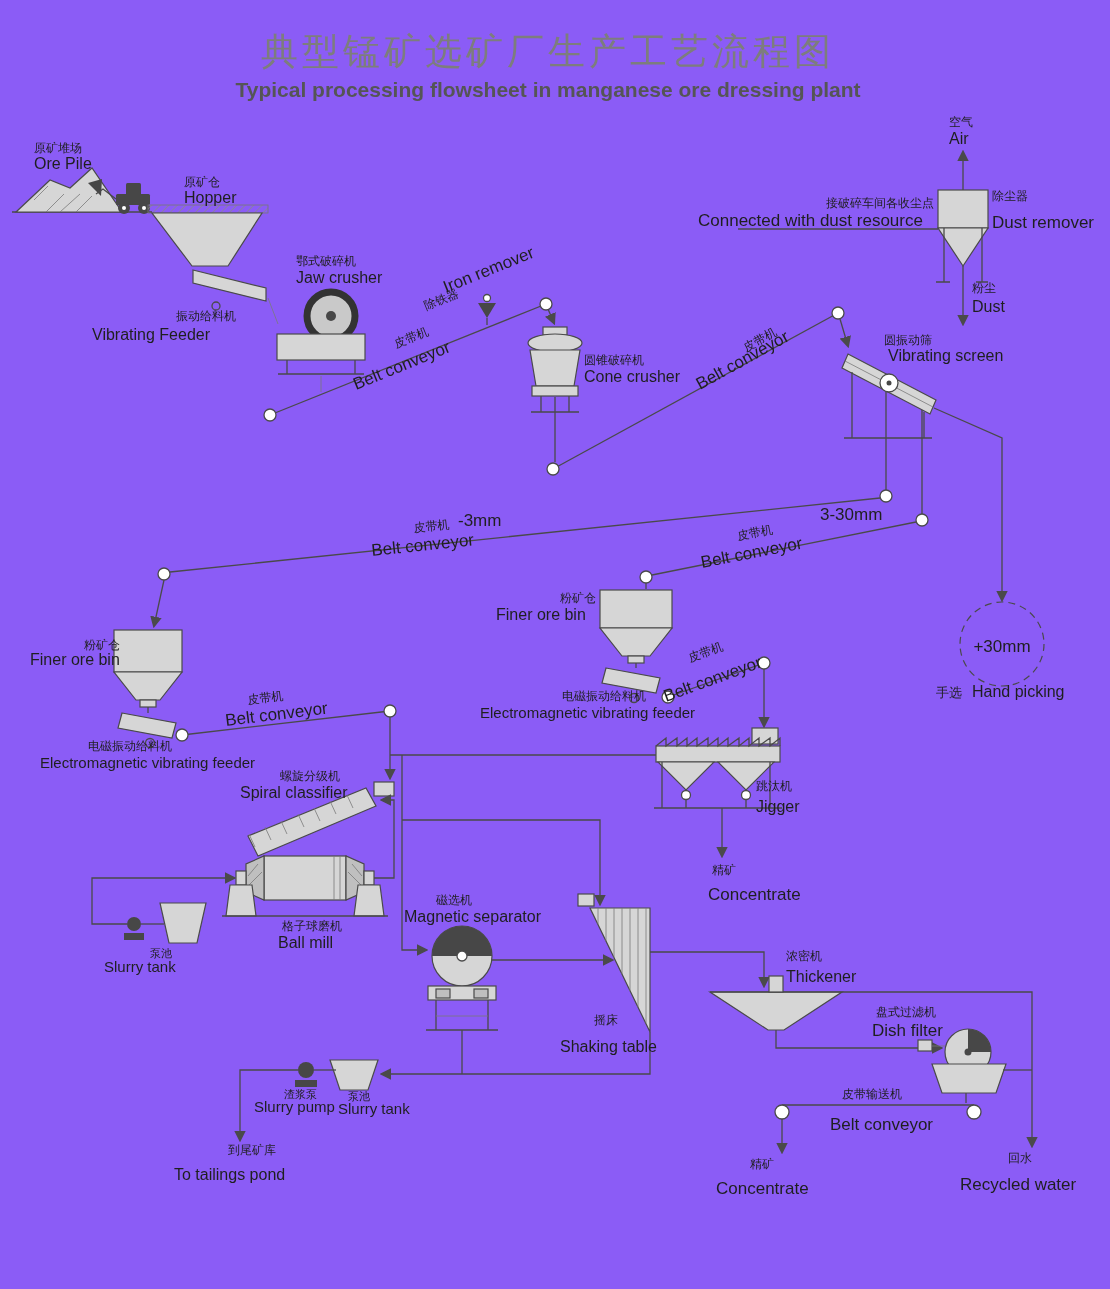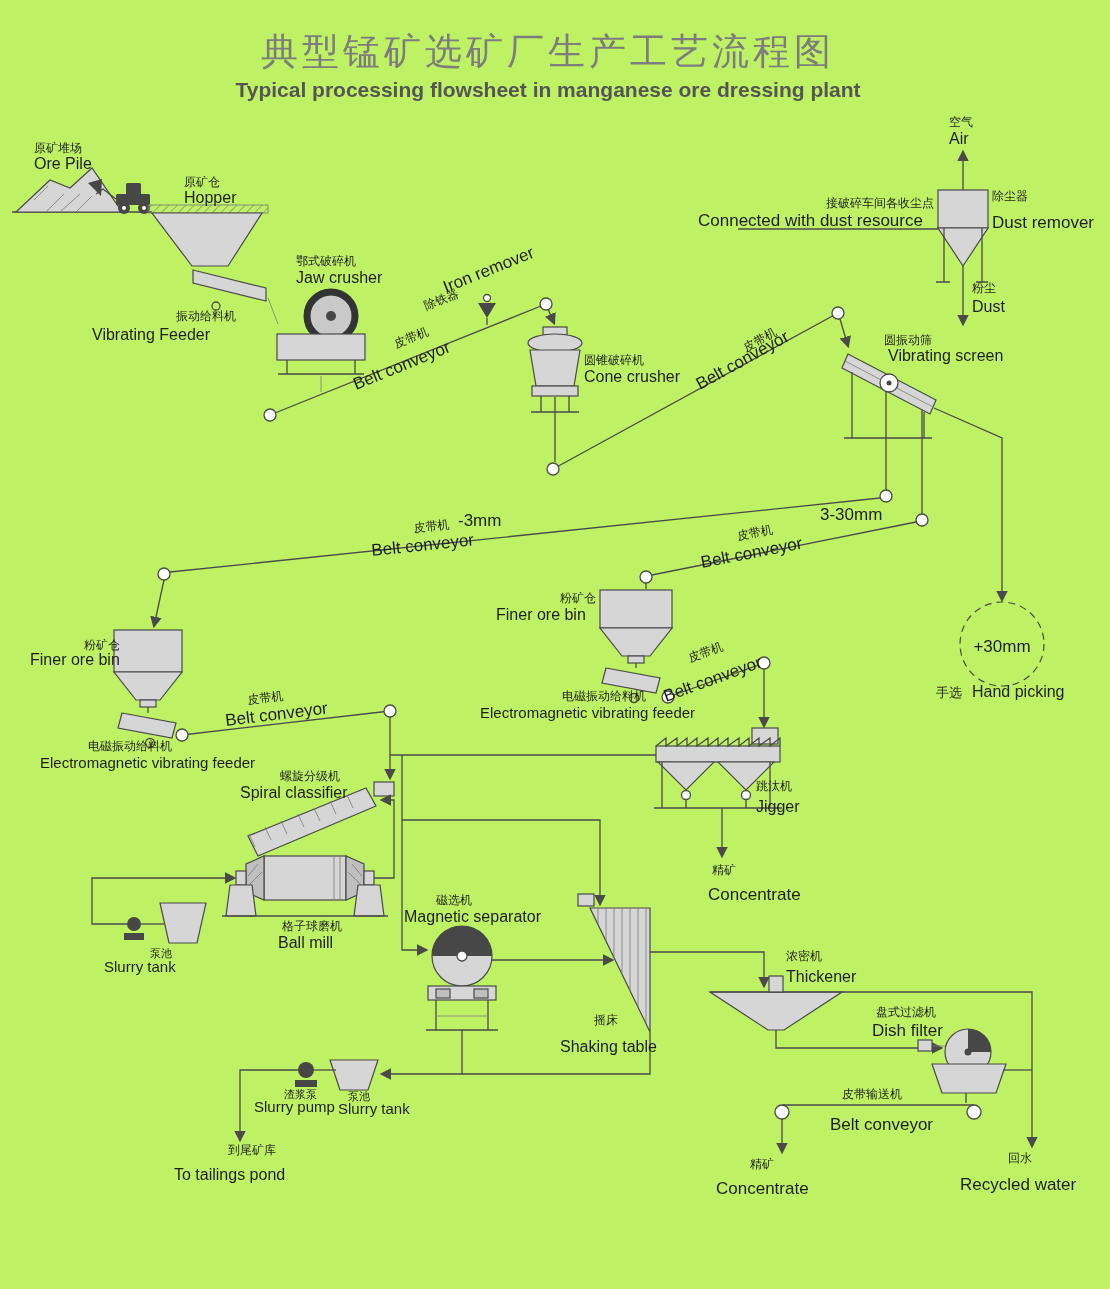--- a/index.html
+++ b/index.html
@@ -1,21 +1,21 @@
 <!DOCTYPE html>
 <html style="--line: #4a4a4a; --fill: #d6d6d6; --dark: #474747; --text: #1f1f1f; --title: #7d7d7d;"><head>
 <meta charset="utf-8">
 <title>Typical processing flowsheet in manganese ore dressing plant</title>
 <style>
   :root{
     --line:#4a4a4a; --fill:#d6d6d6; --dark:#474747; --text:#1f1f1f; --title:#7d7d7d;
   }
   *{box-sizing:border-box}
   body{margin:0;background:#ffffff}
-  .stage{width:1110px;height:1289px;background:#bef264;font-family:"Liberation Sans",sans-serif;position:relative;overflow:hidden}
+  .stage{width:1110px;height:1289px;background:#8b5cf6;font-family:"Liberation Sans",sans-serif;position:relative;overflow:hidden}
   svg{display:block}
   .shape{fill:var(--fill);stroke:var(--line);stroke-width:1.2}
   .shape-dk{fill:#bfbfbf;stroke:var(--line);stroke-width:1.2}
   .solid{fill:var(--dark);stroke:none}
   .ln{fill:none;stroke:var(--line);stroke-width:1.3}
   .ln-ar{fill:none;stroke:var(--line);stroke-width:1.3;marker-end:url(#arr)}
   .thin{fill:none;stroke:#7a7a7a;stroke-width:.8}
   .pulley{fill:#ffffff;stroke:var(--line);stroke-width:1.3}
   .dash{fill:none;stroke:var(--line);stroke-width:1.2;stroke-dasharray:7 5}
   text{fill:var(--text)}

